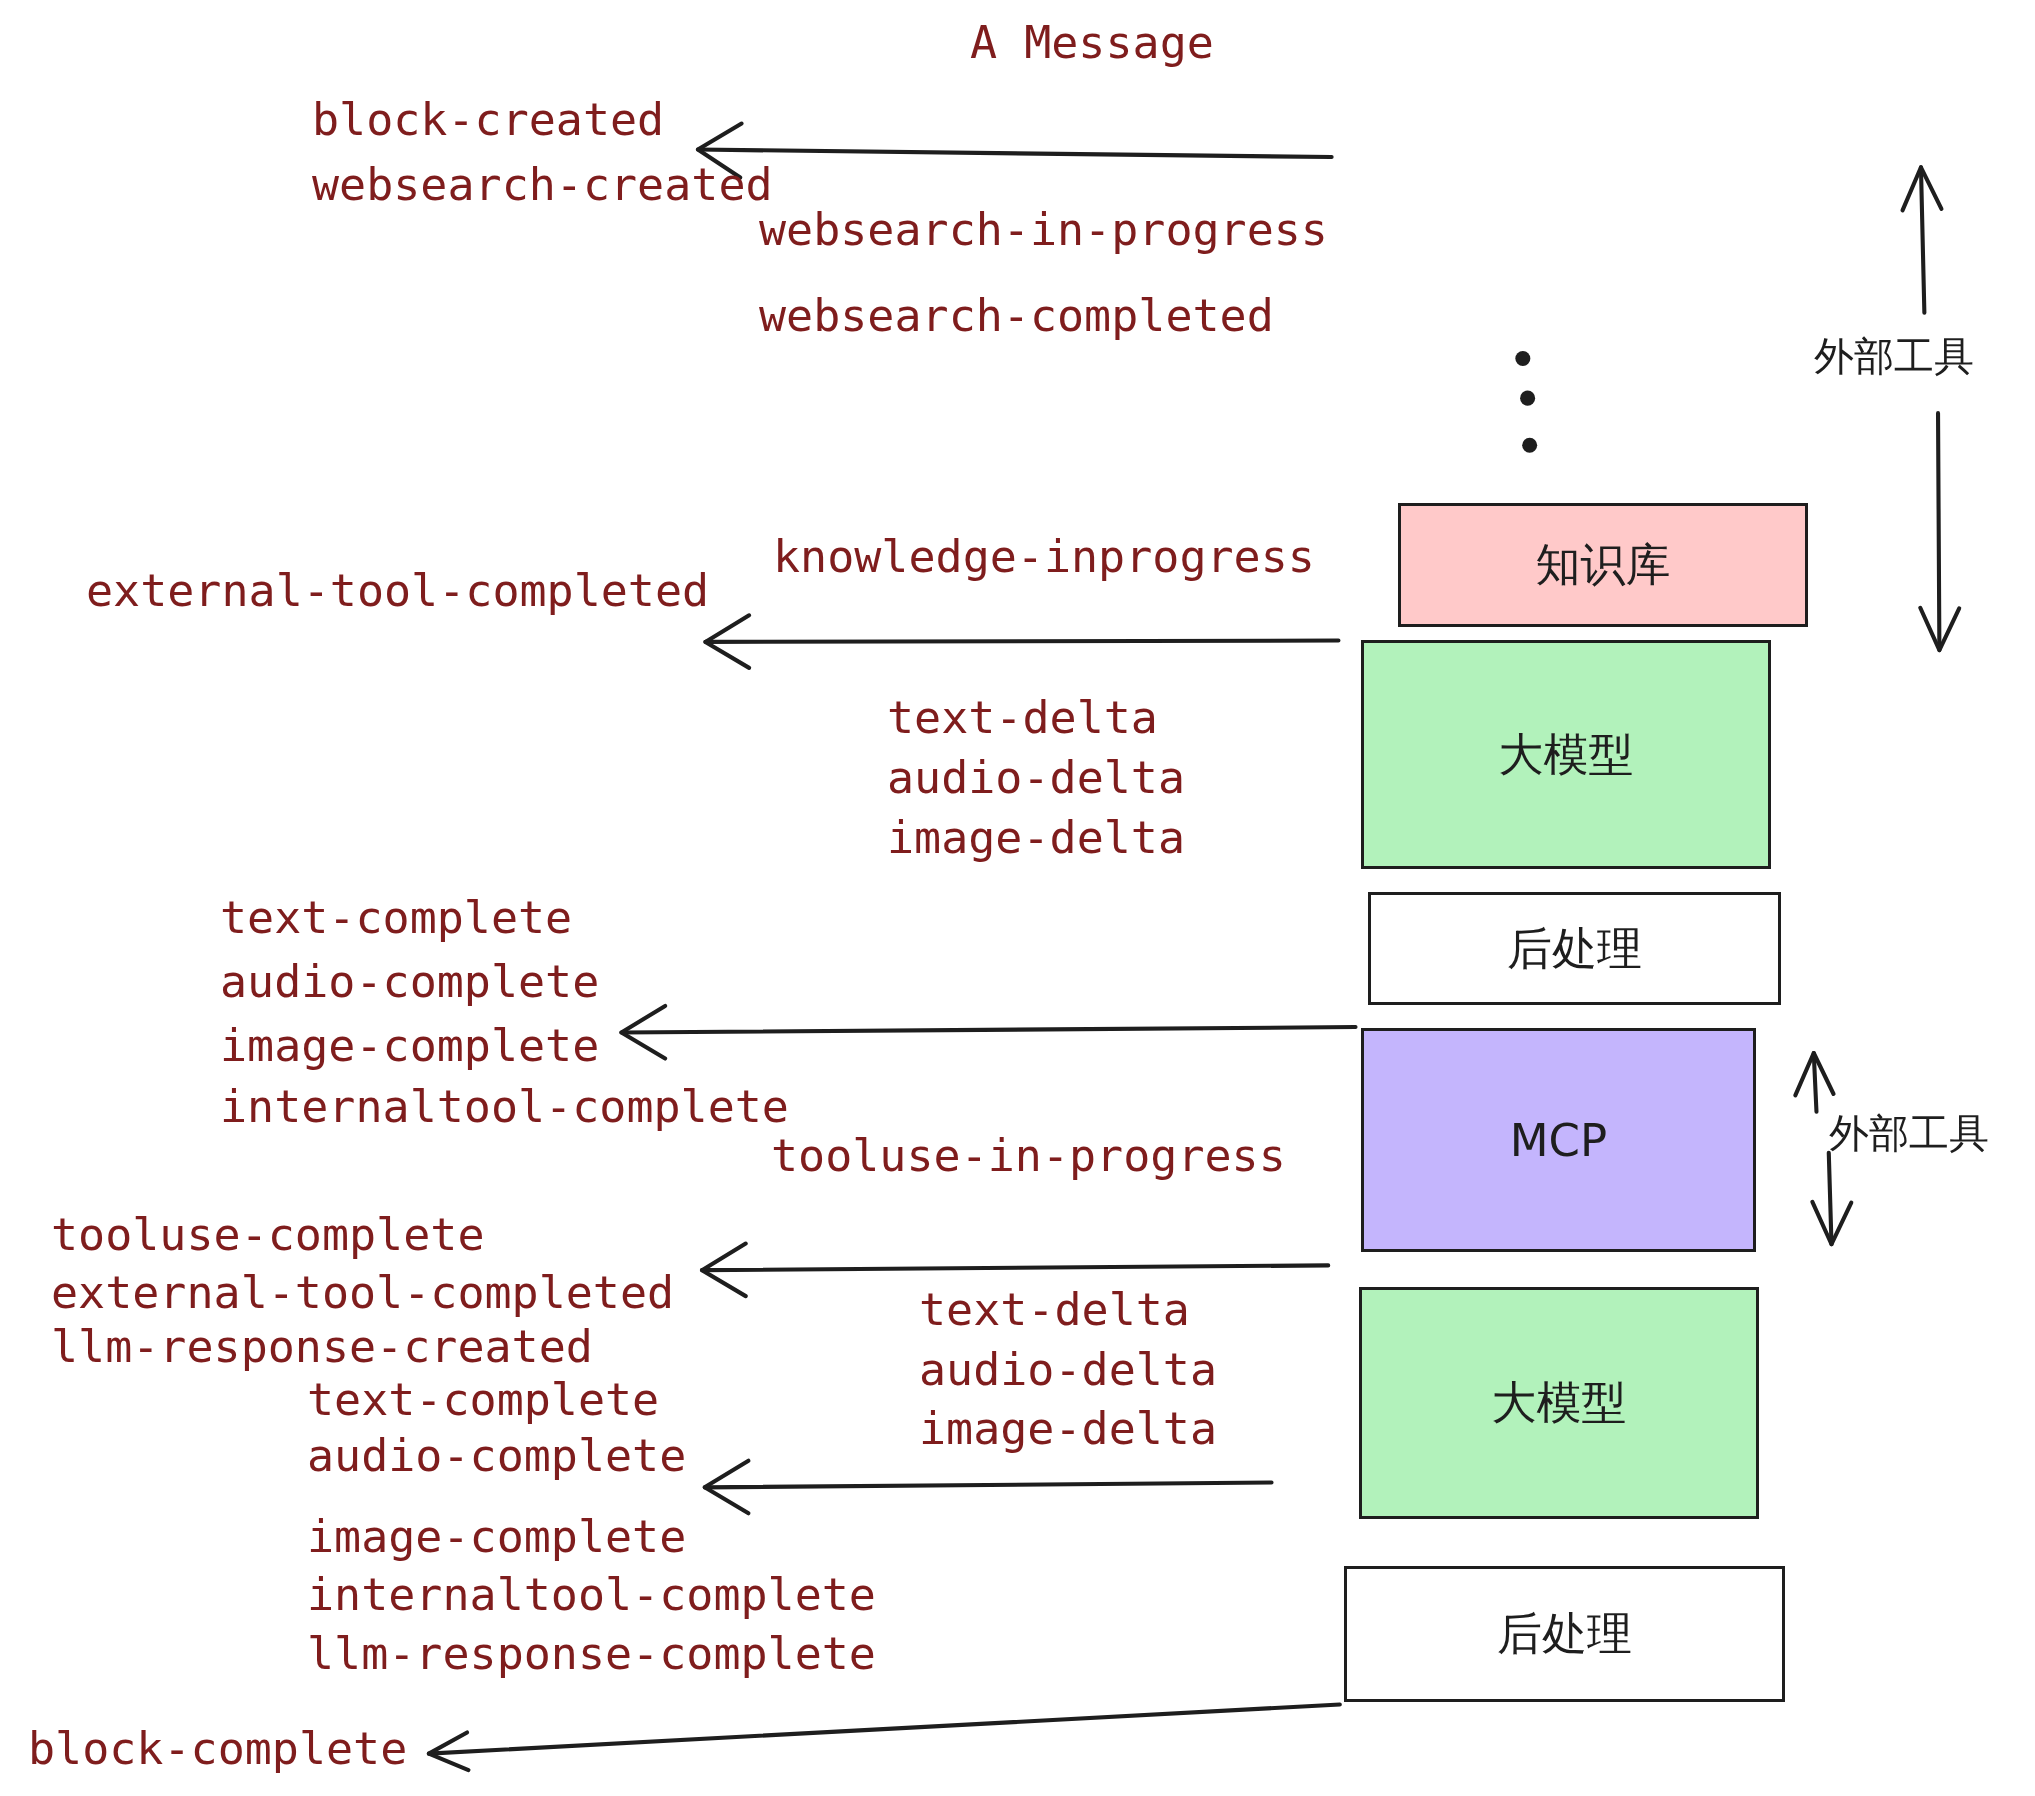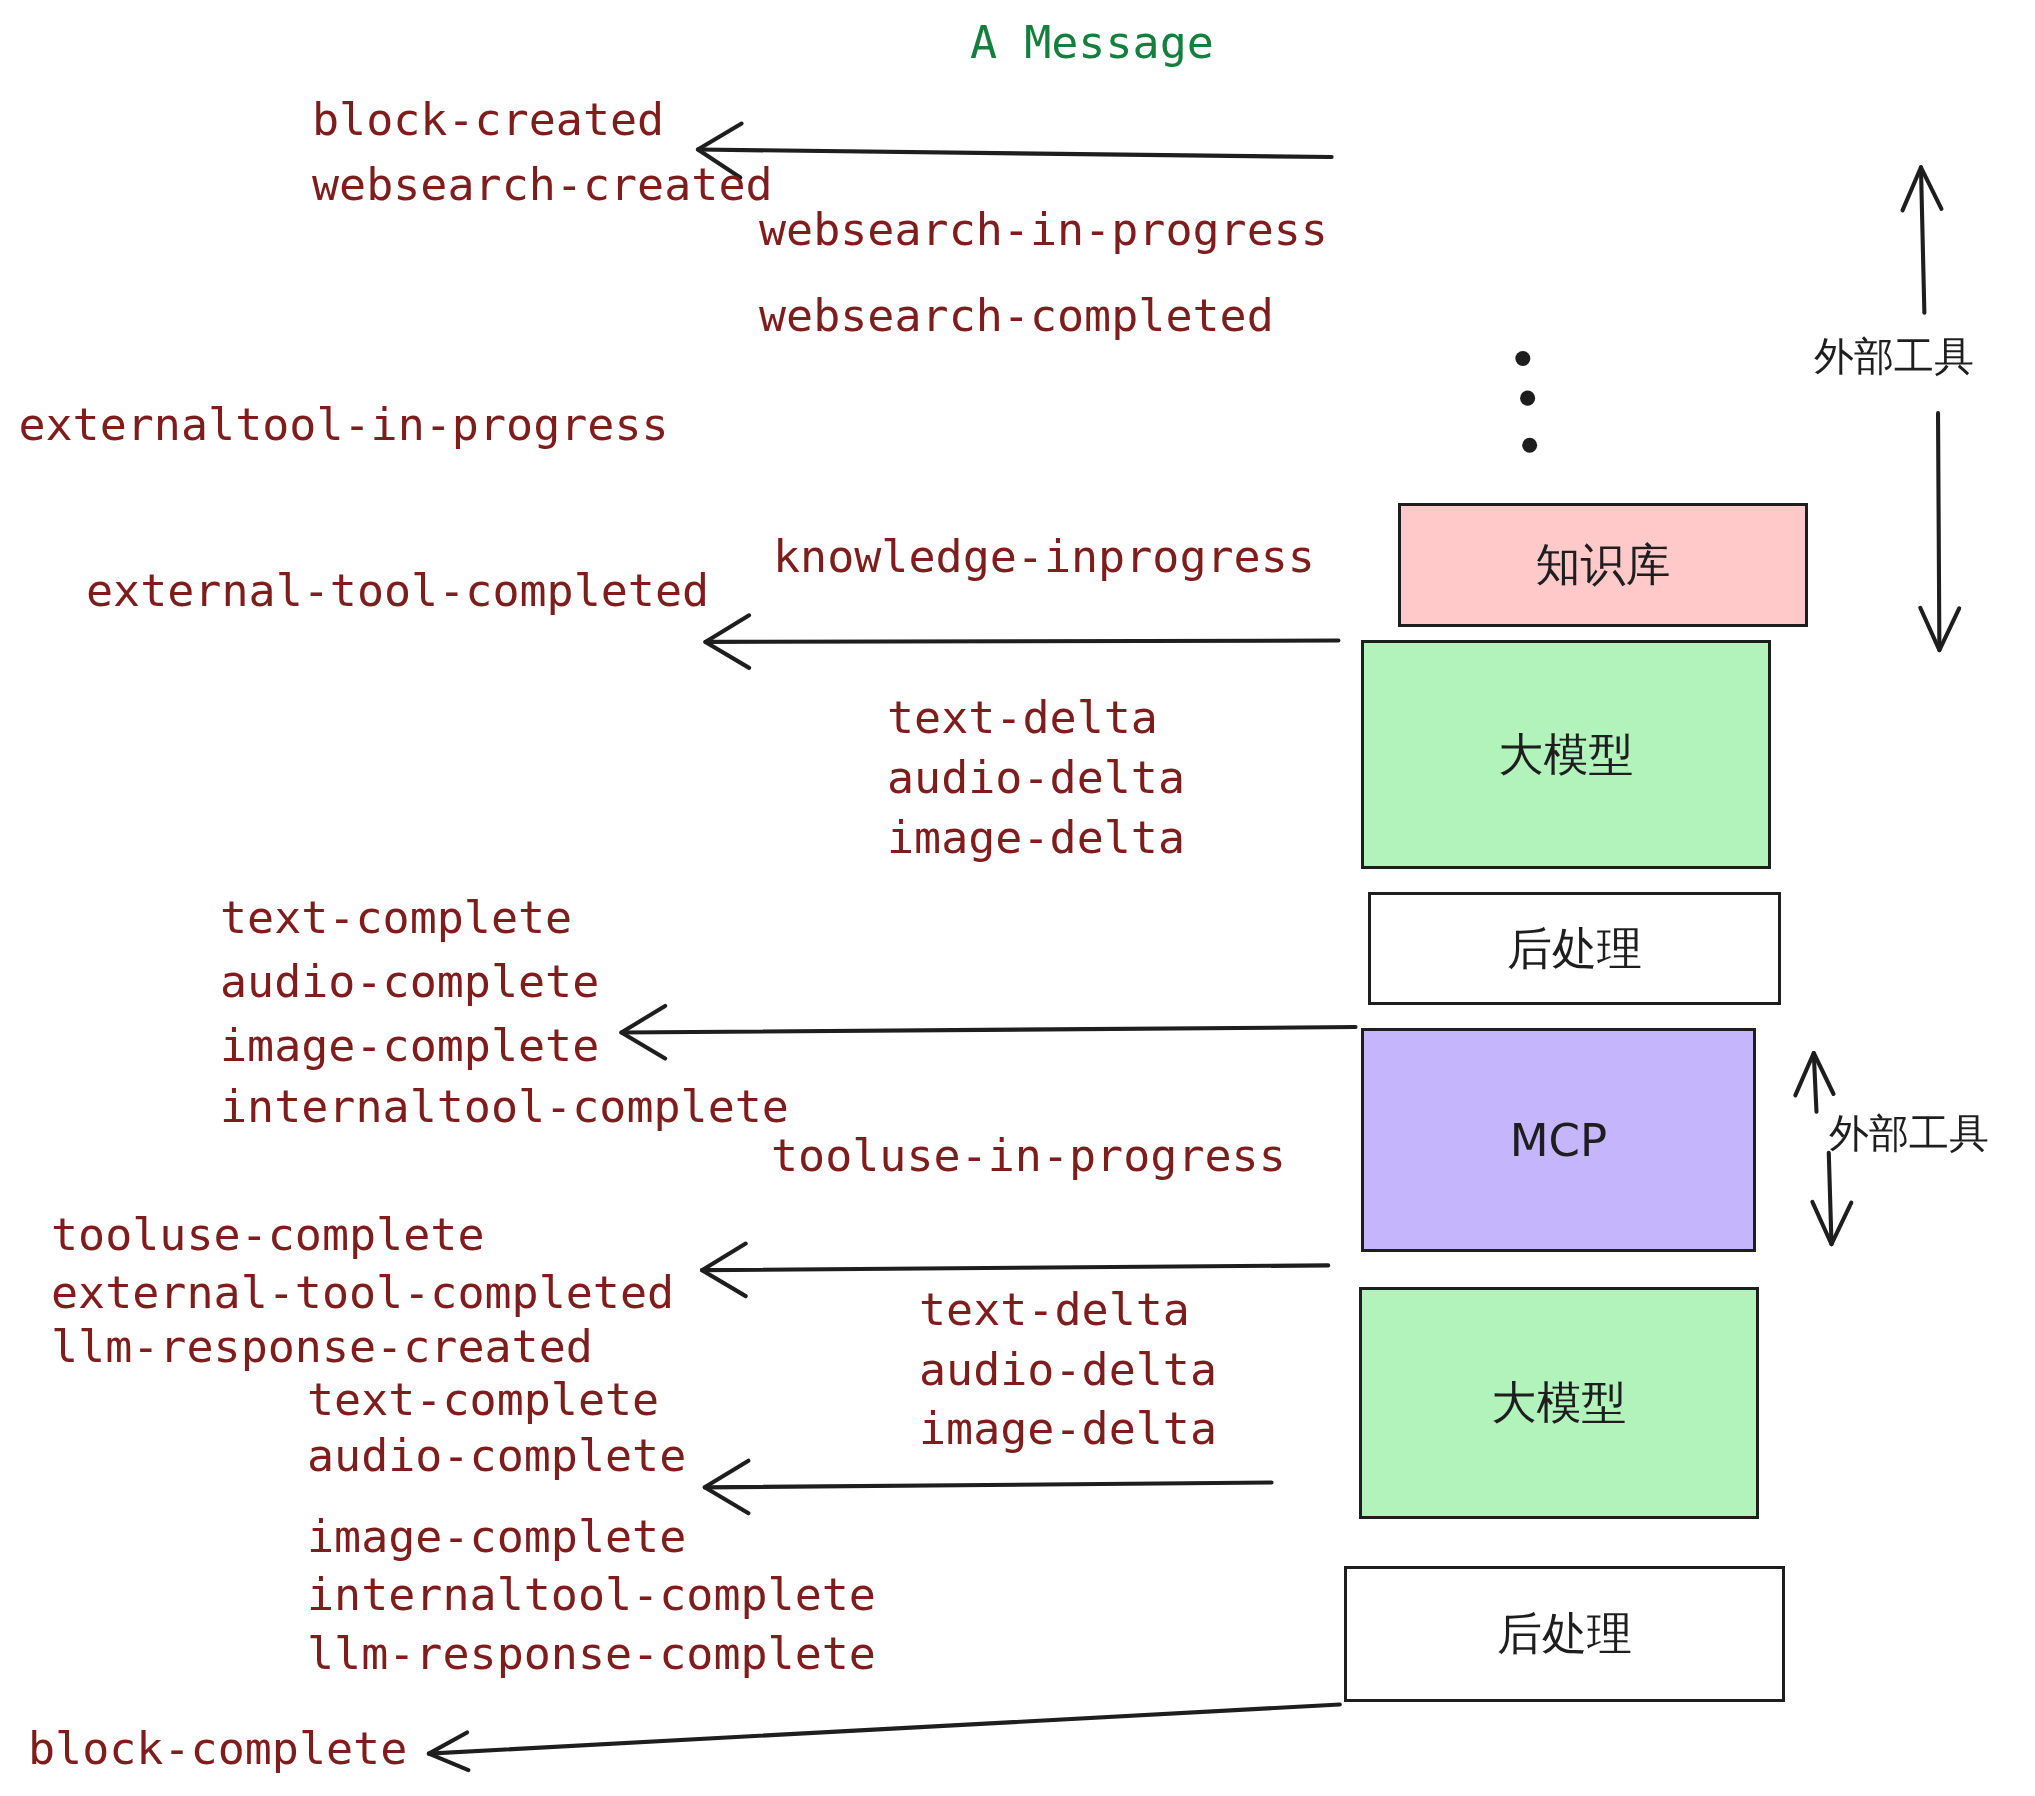--- a/index.html
+++ b/index.html
@@ -17,21 +17,21 @@
     line-height:61px;
     height:61px;
     white-space:pre;
     color:#7f1d1d;
   }
   .title{
     position:absolute;
     font-size:45px;
     line-height:61px;
     white-space:pre;
-    color:#15803d;
+    color:#7f1d1d;
   }
   .box{
     position:absolute;
     border:3.4px solid #1e1e1e;
     box-sizing:border-box;
     display:flex;
     align-items:center;
     justify-content:center;
   }
   .box-label{
@@ -116,21 +116,20 @@
   </svg>
 
   <div class="layer">
 
     <div class="title" style="left:970px;top:11.6px">A Message</div>
 
     <div class="ev" style="left:312px;top:89px">block-created</div>
     <div class="ev" style="left:312px;top:154px">websearch-created</div>
     <div class="ev" style="left:759px;top:199px">websearch-in-progress</div>
     <div class="ev" style="left:759px;top:285px">websearch-completed</div>
-    <div class="ev" style="left:18.4px;top:394px">externaltool-in-progress</div>
     <div class="ev" style="left:773px;top:526px">knowledge-inprogress</div>
     <div class="ev" style="left:86px;top:560px">external-tool-completed</div>
 
     <div class="ev" style="left:887px;top:687px">text-delta</div>
     <div class="ev" style="left:887px;top:747px">audio-delta</div>
     <div class="ev" style="left:887px;top:807px">image-delta</div>
 
     <div class="ev" style="left:220px;top:887px">text-complete</div>
     <div class="ev" style="left:220px;top:951px">audio-complete</div>
     <div class="ev" style="left:220px;top:1015px">image-complete</div>

